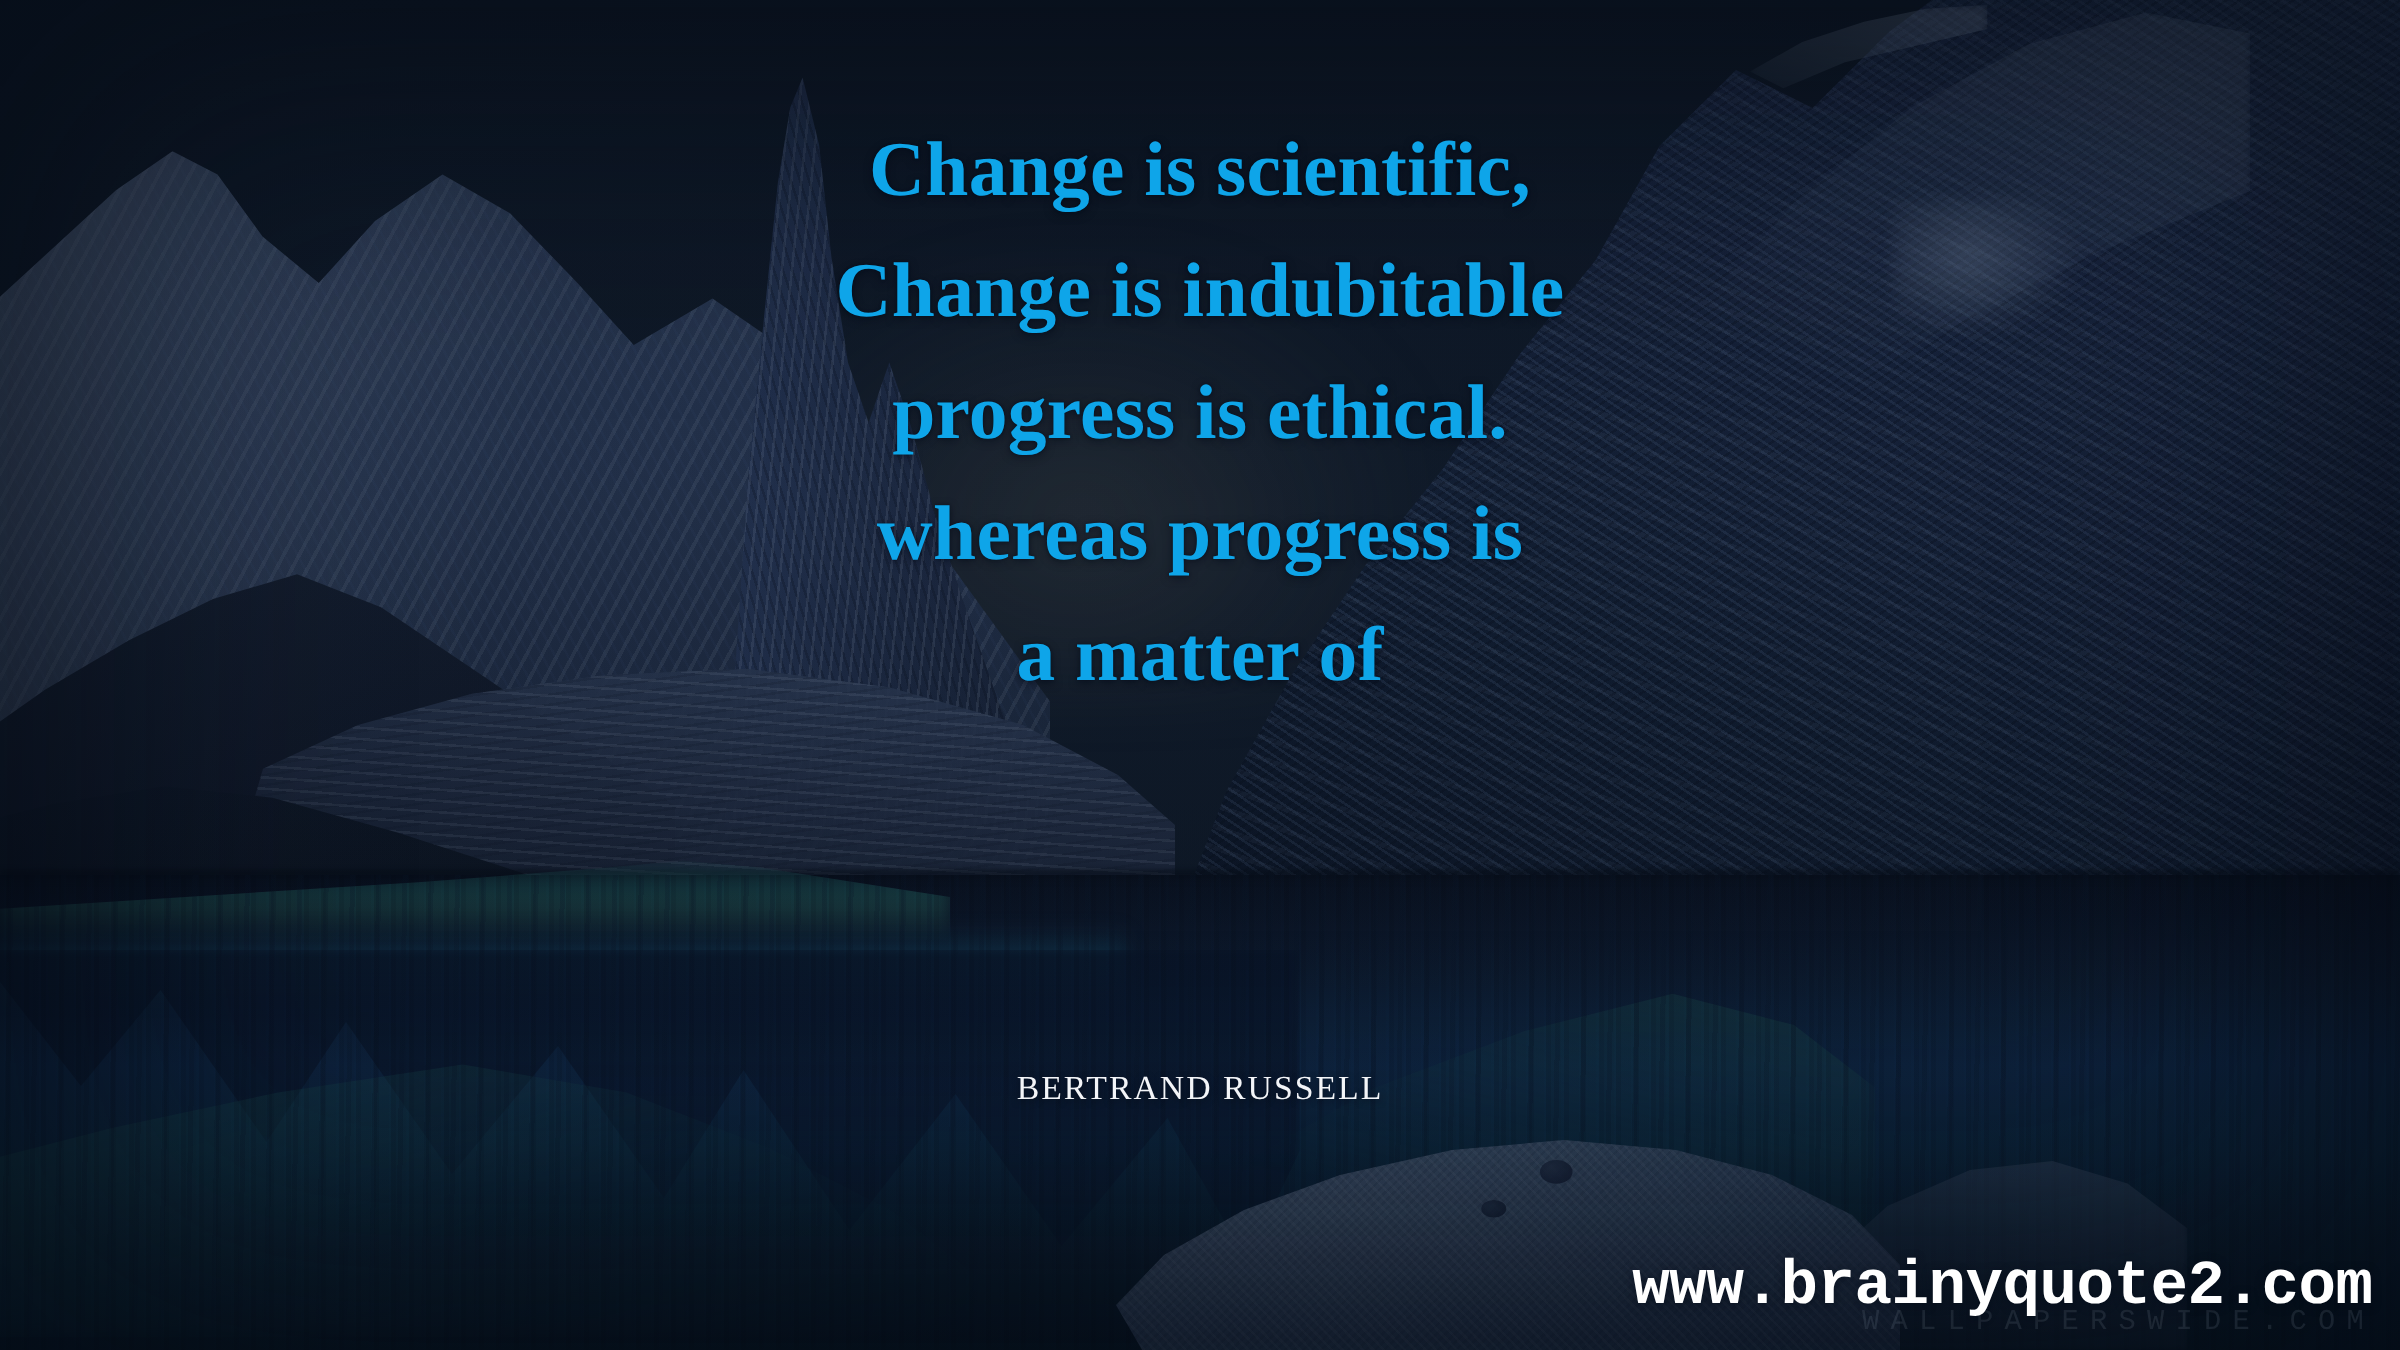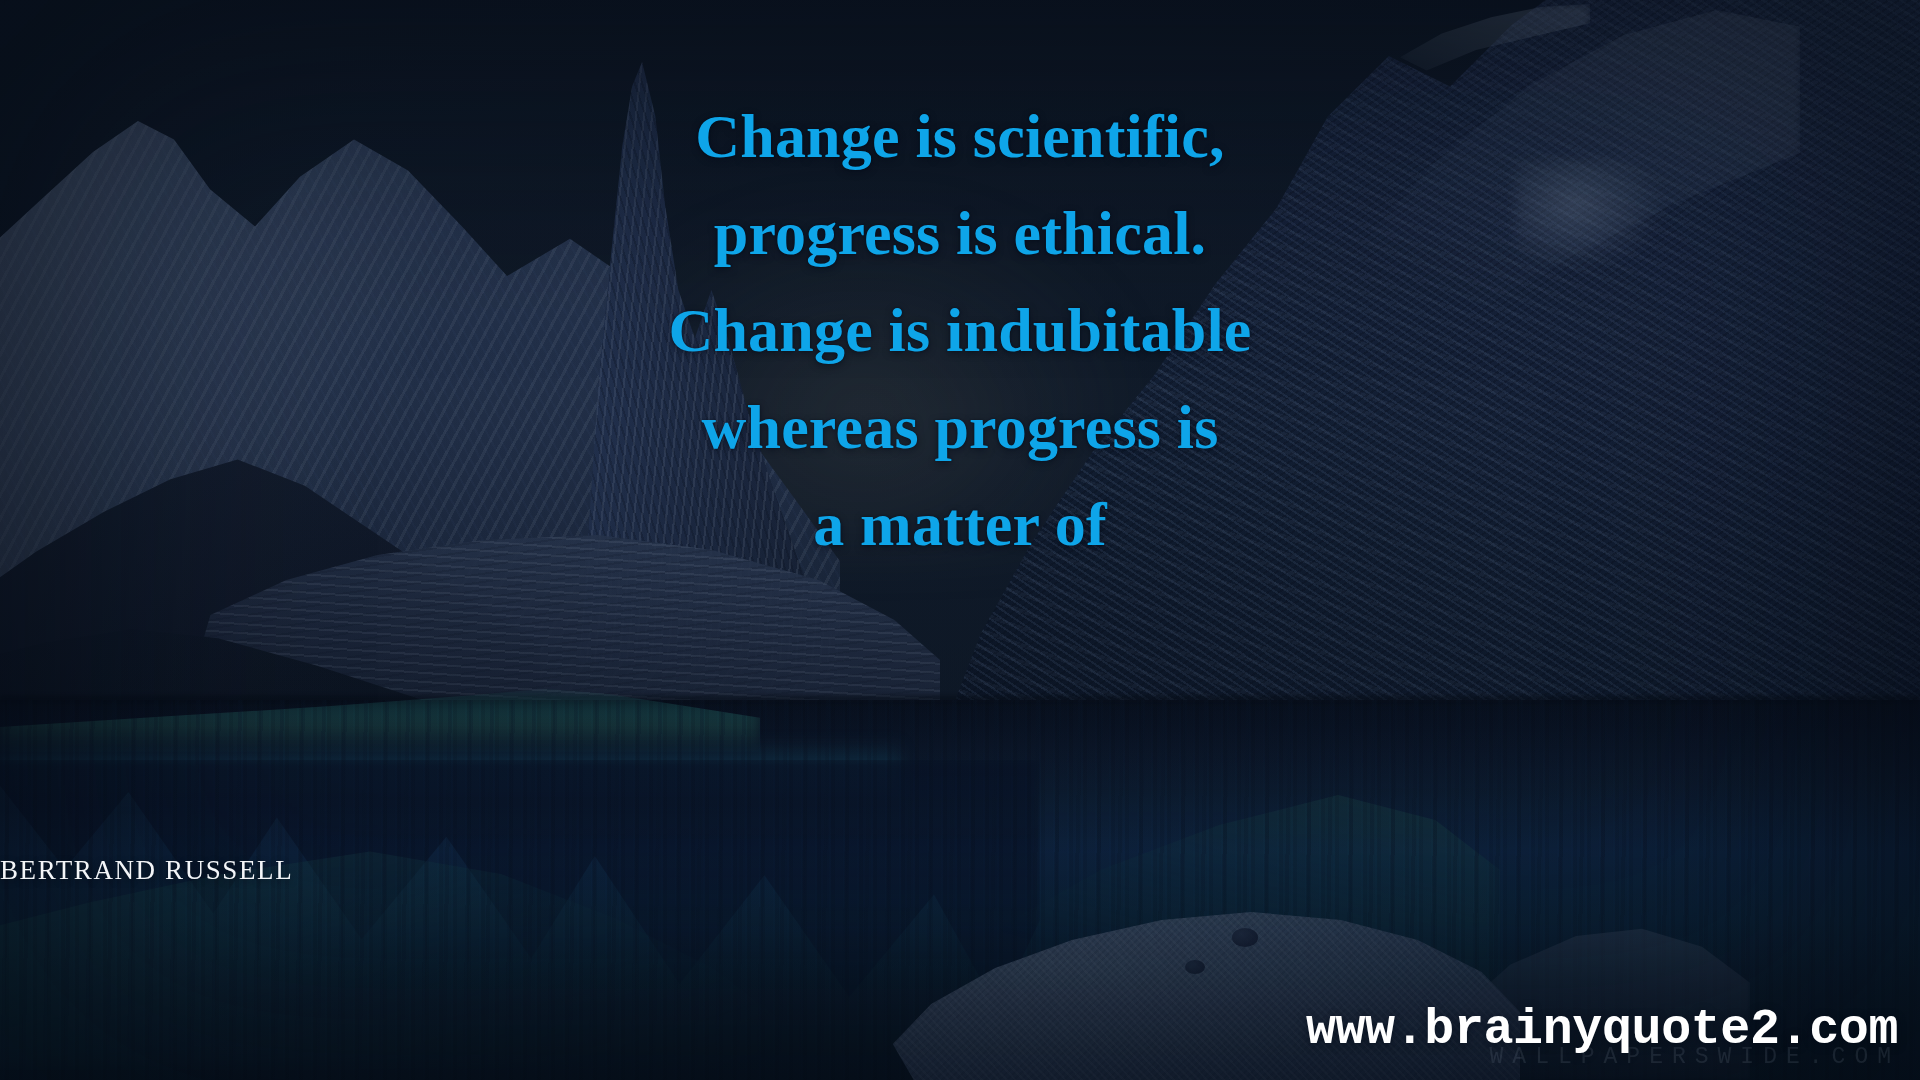--- a/index.html
+++ b/index.html
@@ -270,21 +270,21 @@
     color:#0ea5e9;
     letter-spacing:0.2px;
     text-shadow:0 2px 7px rgba(4,10,22,0.55), 0 0 2px rgba(6,12,24,0.45);
     white-space:nowrap;
   }
 
   .author {
     position:absolute;
     left:0; right:0;
     top:855px;
-    text-align:left;
+    text-align:center;
     font-family:"Liberation Serif", serif;
     font-weight:400;
     font-size:27px;
     letter-spacing:1.6px;
     color:#f3f5f8;
     text-shadow:0 2px 6px rgba(4,10,22,0.60);
     white-space:nowrap;
   }
 
   .site-watermark {
@@ -347,22 +347,22 @@
     <div class="tint"></div>
     <div class="vignette"></div>
 
     <div class="bg-watermark">WALLPAPERSWIDE.COM</div>
   </div>
 
   <div class="content">
 
     <div class="quote">
       <div class="quote-line">Change is scientific,</div>
+      <div class="quote-line">Change is indubitable</div>
       <div class="quote-line">progress is ethical.</div>
-      <div class="quote-line">Change is indubitable</div>
       <div class="quote-line">whereas progress is</div>
       <div class="quote-line">a matter of</div>
     </div>
 
     <div class="author">BERTRAND RUSSELL</div>
 
     <div class="site-watermark">www.brainyquote2.com</div>
   </div>
 
 </div>

